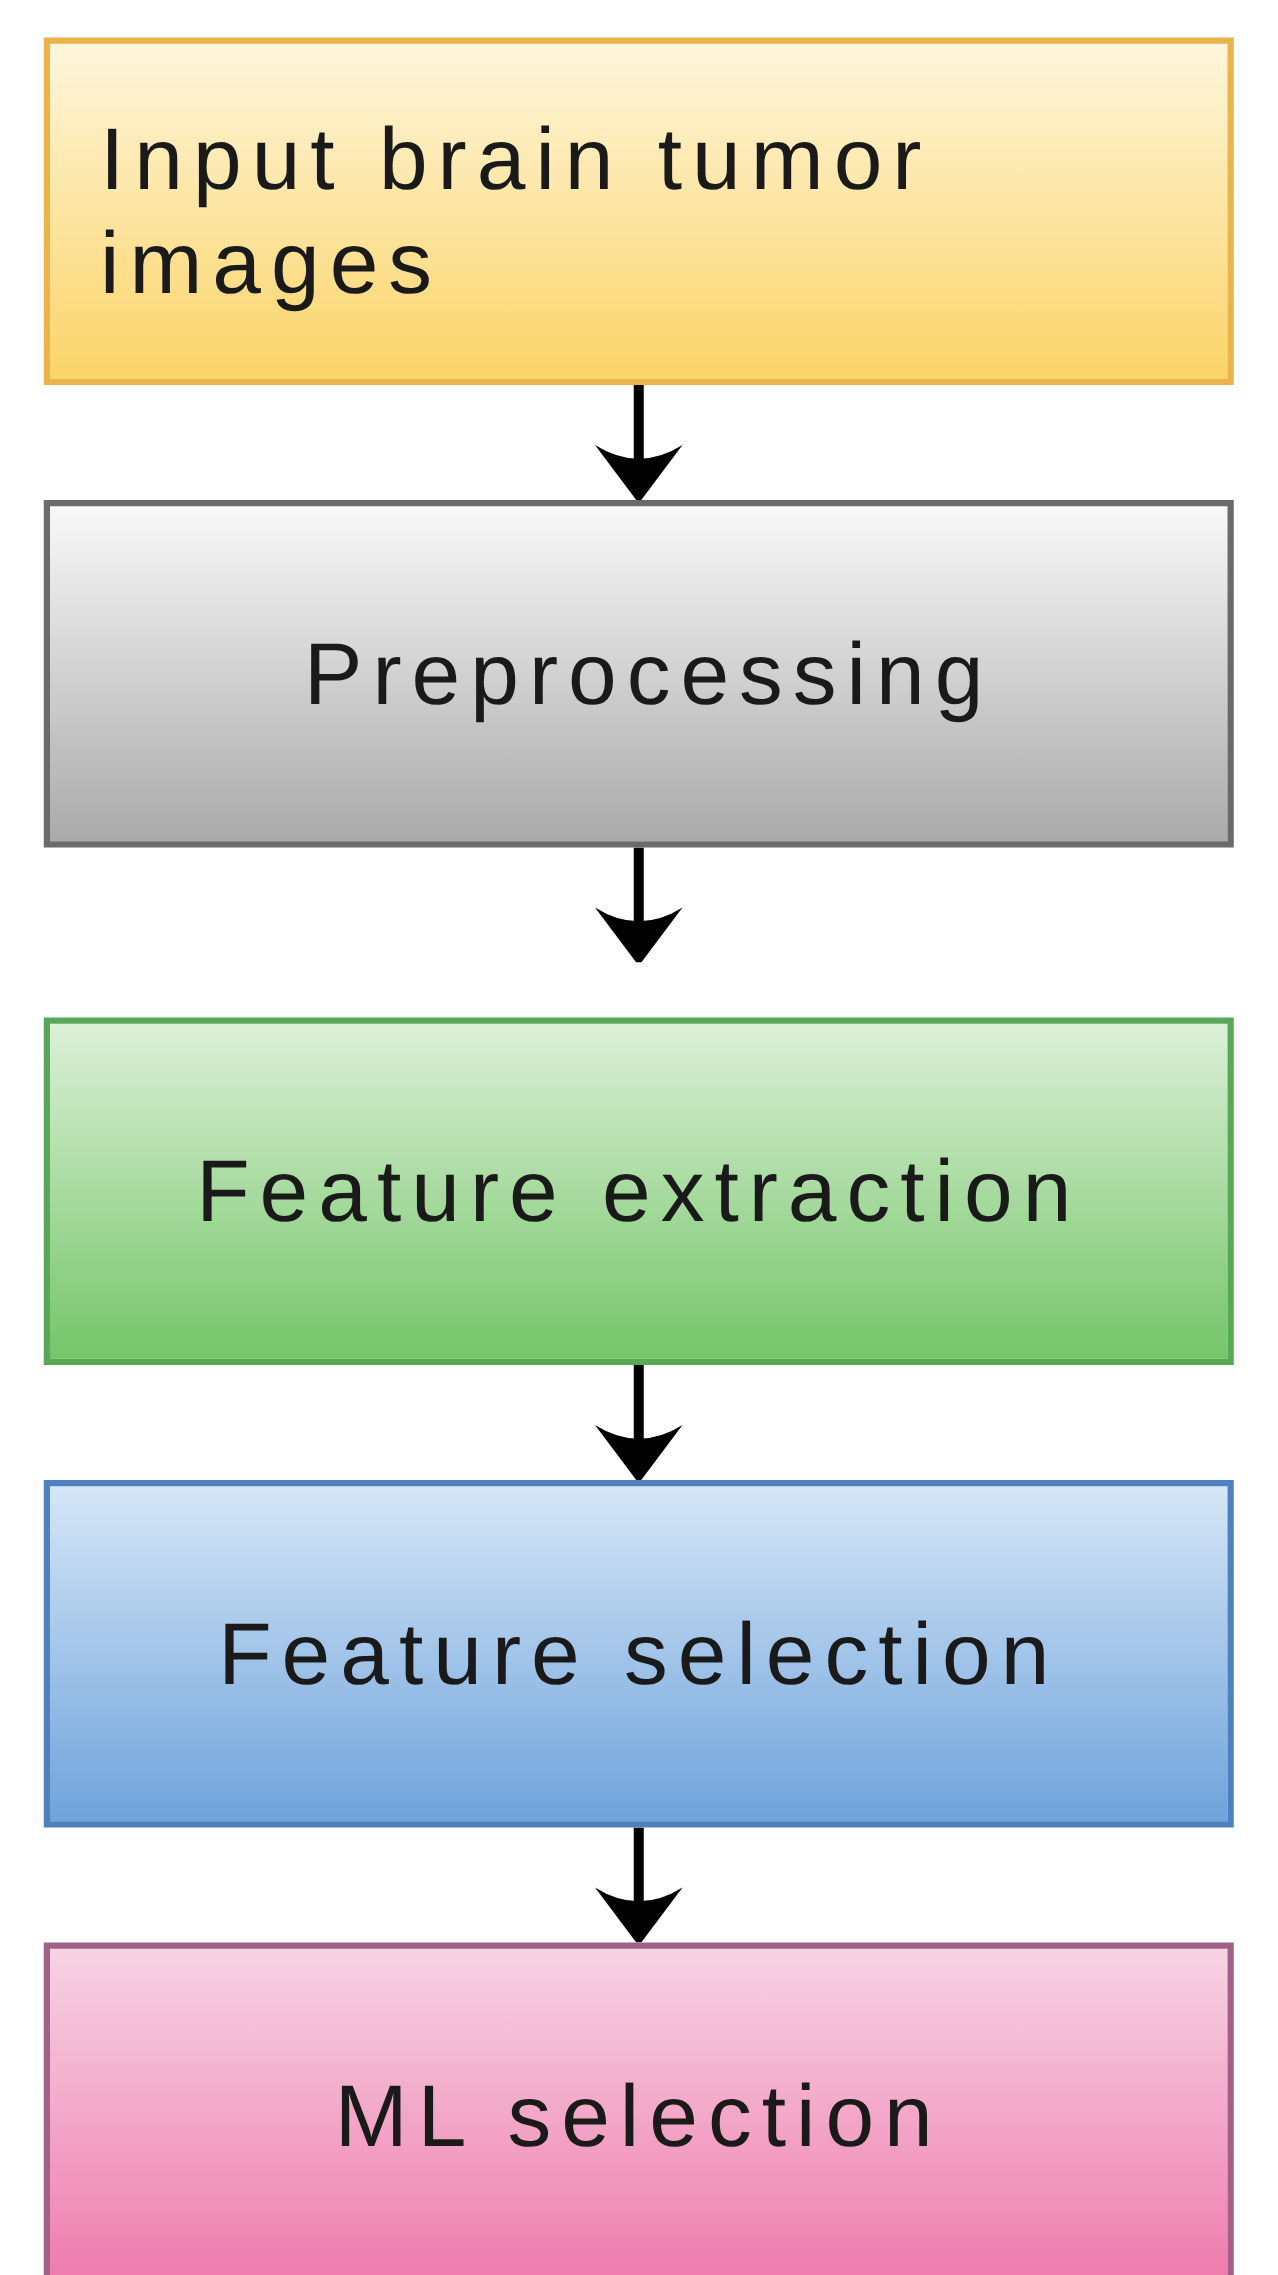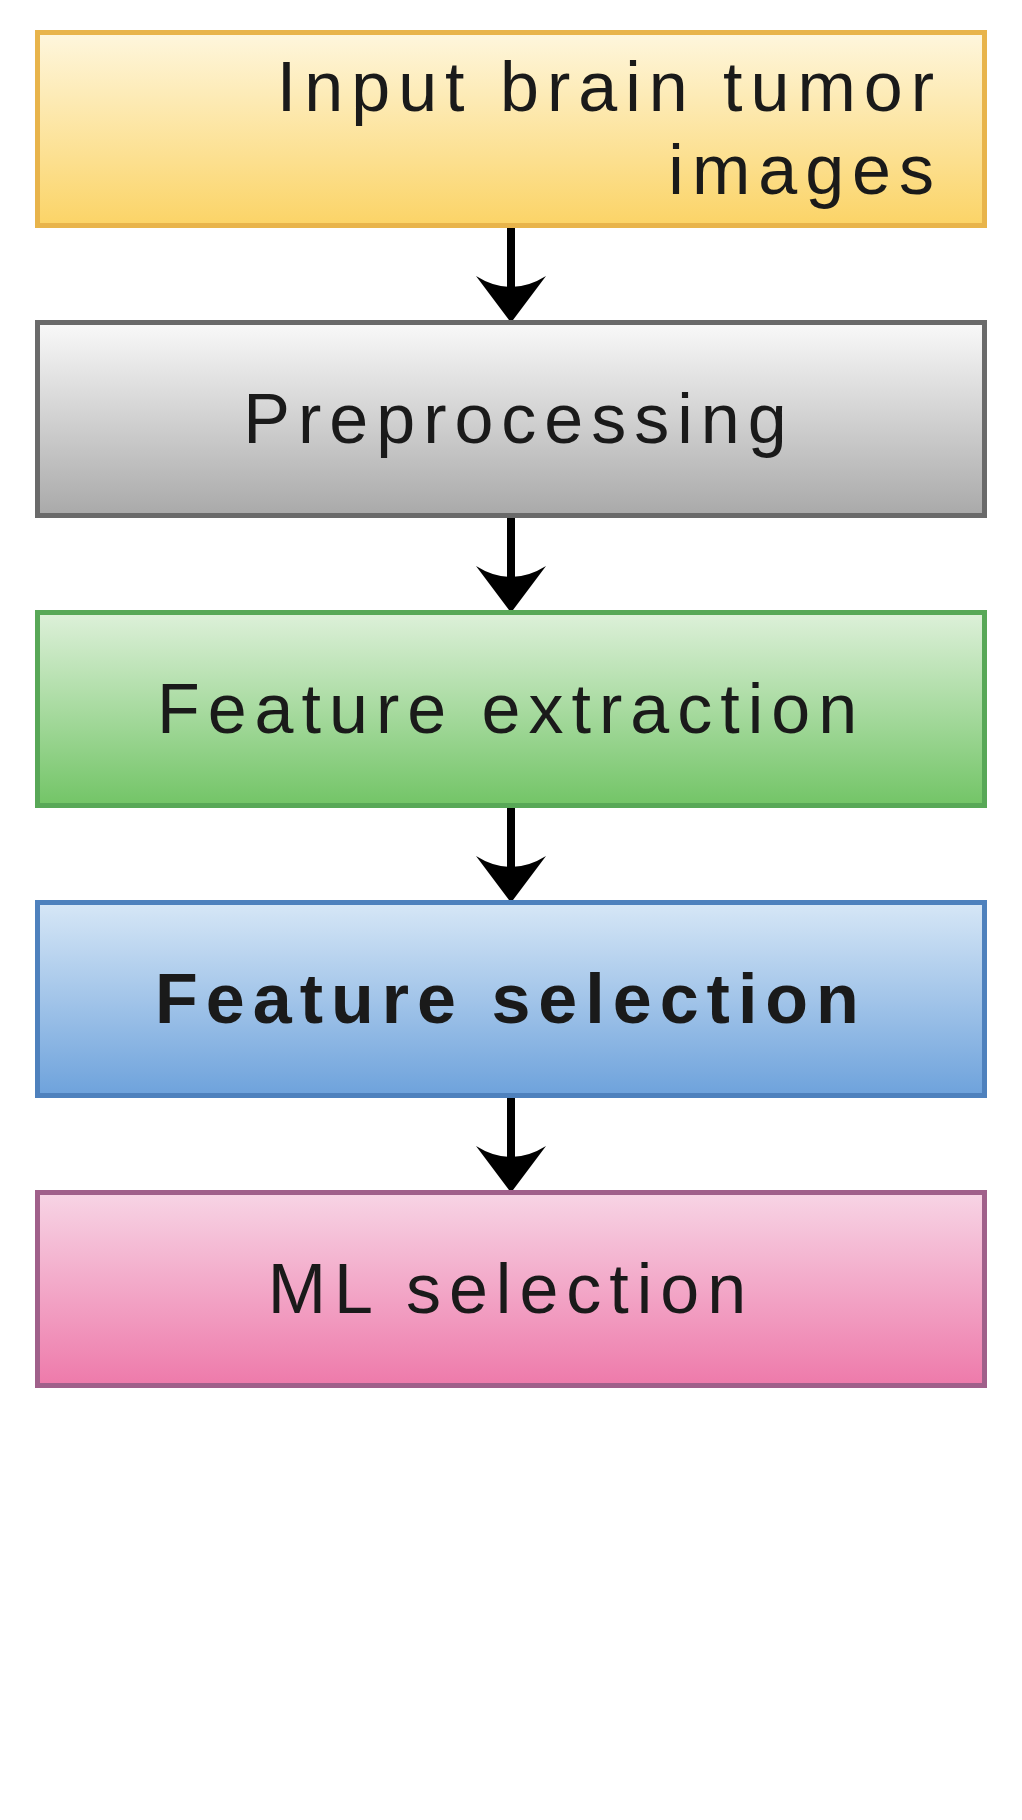--- a/index.html
+++ b/index.html
@@ -14,27 +14,27 @@
     background: #ffffff;
     box-sizing: border-box;
     padding: 30px 33px;
     display: flex;
     flex-direction: column;
     align-items: center;
     font-family: "Liberation Sans", sans-serif;
   }
   .flow-node {
     width: 952px;
-    height: 198px;
+    height: 278px;
     box-sizing: border-box;
     border: 5px solid #888888;
     display: flex;
     align-items: center;
     justify-content: center;
-    text-align: right;
+    text-align: left;
     flex: 0 0 auto;
   }
   .node-label {
     font-size: 70px;
     line-height: 1.18;
     letter-spacing: 8px;
     color: #1a1a1a;
     padding: 0 40px;
   }
   .flow-arrow {
@@ -60,31 +60,31 @@
 
   <div class="flow-node" style="background: linear-gradient(rgb(248, 248, 248) 0%, rgb(170, 170, 170) 100%); border-color: rgb(106, 106, 106); padding-left: 16px;">
     <div class="node-label" style="color: rgb(26, 26, 26);">Preprocessing</div>
   </div>
 
   <svg class="flow-arrow" viewBox="0 0 72 92" xmlns="http://www.w3.org/2000/svg">
     <rect x="32" y="0" width="8" height="62" fill="#000000"></rect>
     <path d="M1 48 Q36 70 71 48 L38 92 L34 92 Z" fill="#000000"></path>
   </svg>
 
-  <div class="flow-node" style="background: linear-gradient(rgb(220, 240, 216) 0%, rgb(116, 197, 104) 100%); border-color: rgb(88, 168, 87);">
+  <div class="flow-node" style="background: linear-gradient(rgb(220, 240, 216) 0%, rgb(116, 197, 104) 100%); border-color: rgb(88, 168, 87); margin-top: 44px;">
     <div class="node-label" style="color: rgb(26, 26, 26);">Feature extraction</div>
   </div>
 
   <svg class="flow-arrow" viewBox="0 0 72 92" xmlns="http://www.w3.org/2000/svg">
     <rect x="32" y="0" width="8" height="62" fill="#000000"></rect>
     <path d="M1 48 Q36 70 71 48 L38 92 L34 92 Z" fill="#000000"></path>
   </svg>
 
   <div class="flow-node" style="background: linear-gradient(rgb(213, 230, 246) 0%, rgb(111, 163, 220) 100%); border-color: rgb(78, 129, 189);">
-    <div class="node-label" style="color: rgb(26, 26, 26); font-weight: bold;">Feature selection</div>
+    <div class="node-label" style="color: rgb(26, 26, 26);">Feature selection</div>
   </div>
 
   <svg class="flow-arrow" viewBox="0 0 72 92" xmlns="http://www.w3.org/2000/svg">
     <rect x="32" y="0" width="8" height="62" fill="#000000"></rect>
     <path d="M1 48 Q36 70 71 48 L38 92 L34 92 Z" fill="#000000"></path>
   </svg>
 
   <div class="flow-node" style="background: linear-gradient(rgb(247, 211, 228) 0%, rgb(238, 123, 171) 100%); border-color: rgb(160, 96, 138);">
     <div class="node-label" style="color: rgb(26, 26, 26);">ML selection</div>
   </div>

